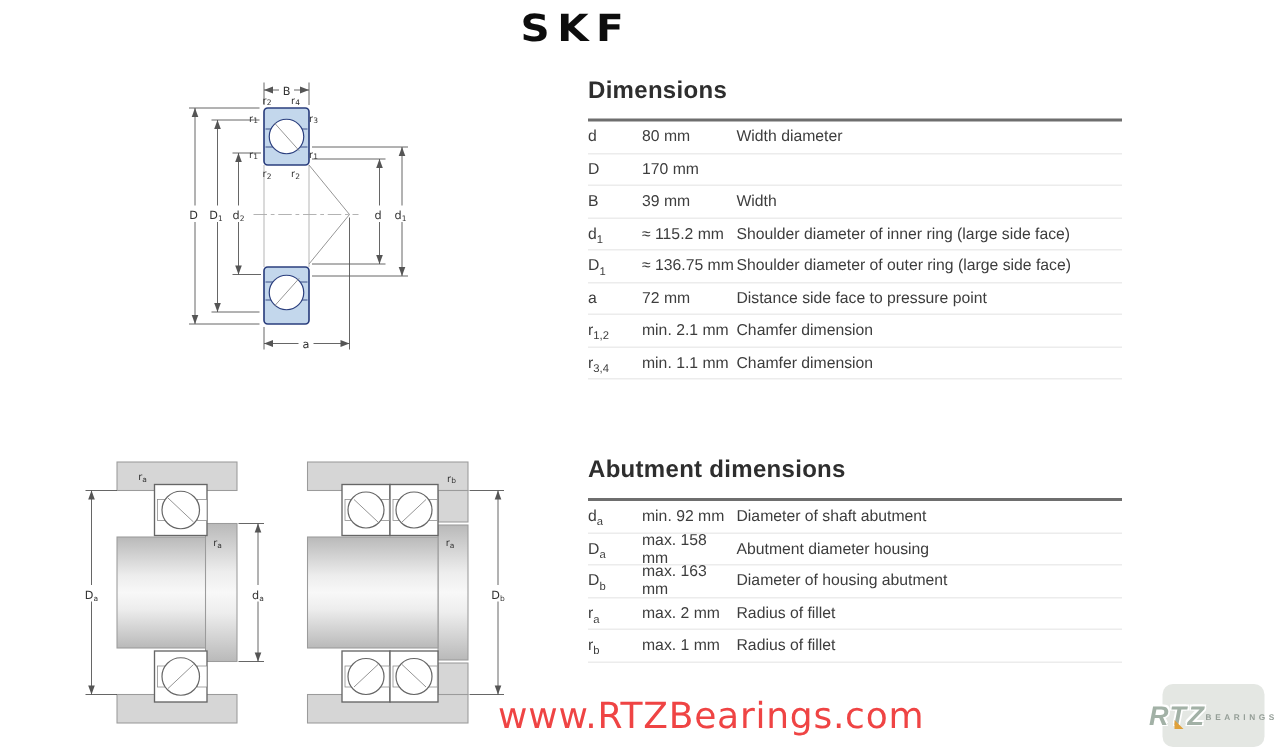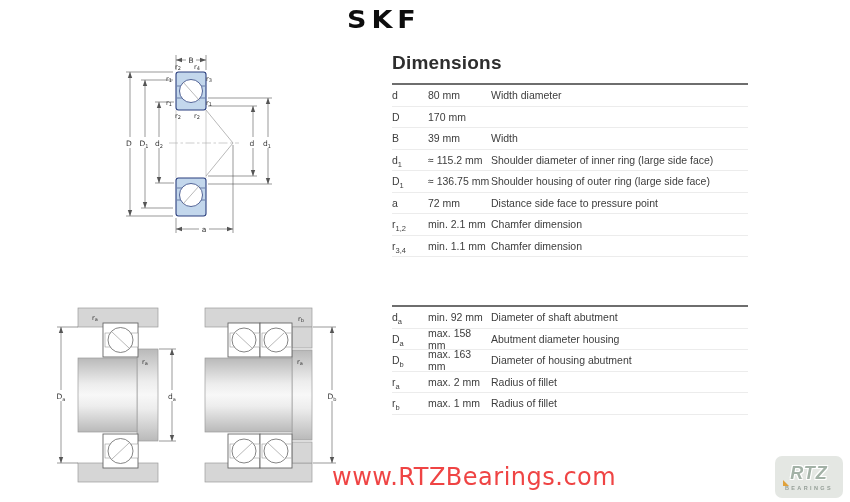--- a/index.html
+++ b/index.html
@@ -6,42 +6,42 @@
   .page{position:relative;width:850px;height:502px;background:#fff;overflow:hidden;
         font-family:"Liberation Sans", sans-serif;color:#3c3c3c;}
 
   
   .skf-logo{position:absolute;left:347px;top:4px;font-family:"DejaVu Sans",sans-serif;
             font-weight:900;font-size:27px;letter-spacing:5px;color:#0d0d0d;
             transform:scaleY(.92);}
 
   
   .section{position:absolute;width:356px;}
-  .section h2{margin:0 0 9px 0;font-size:19px;font-weight:700;color:#2e2e2e;letter-spacing:.2px;}
+  .section h2{margin:0 0 9px 0;font-size:16px;font-weight:700;color:#2e2e2e;letter-spacing:.2px;}
   .tbl{border-top:2px solid #6e6e6e;}
   .trow{display:flex;align-items:center;height:20.5px;border-bottom:1px solid #ececec;
         font-size:10.5px;color:#3d3d3d;}
   .c1{width:36px;flex:none;}
   .c2{width:63px;flex:none;}
   .c3{flex:1;}
   sub{font-size:7.5px;line-height:0;}
 
   
   svg text{font-family:"DejaVu Sans",sans-serif;fill:#333;}
   .dimtxt{font-size:7.5px;}
   .rtxt{font-size:6.5px;}
   .ts-sub{font-size:5px;}
 
   
   .watermark{position:absolute;left:332px;top:463px;font-size:24px;color:#ef4444;
              font-family:"DejaVu Sans",sans-serif;letter-spacing:.5px;}
 
   
   .rtz{position:absolute;left:775px;top:456px;width:68px;height:42px;background:#e4e7e3;
-       border-radius:7px;display:flex;flex-direction:column;align-items:center;
+       border-radius:7px;display:flex;flex-direction:row;align-items:center;
        justify-content:center;}
   .rtz-word{font-style:italic;font-weight:800;font-size:18px;line-height:1;color:#a2b1a6;
             letter-spacing:1px;
             text-shadow:-1px -1px 0 #fff,1px -1px 0 #fff,-1px 1px 0 #fff,1px 1px 0 #fff;}
   .rtz-tri{position:absolute;left:8px;top:24px;width:0;height:0;
            border-bottom:6px solid #e0a13a;border-right:6px solid transparent;}
   .rtz-sub{font-size:5.5px;font-weight:600;letter-spacing:2.4px;color:#949e97;margin-top:3px;}
 </style>
 </head>
 <body>
@@ -275,41 +275,42 @@
           <span class="c3">Width</span>
         </div>
       <div class="trow">
           <span class="c1"><span>d</span><sub>1</sub></span>
           <span class="c2">≈ 115.2 mm</span>
           <span class="c3">Shoulder diameter of inner ring (large side face)</span>
         </div>
       <div class="trow">
           <span class="c1"><span>D</span><sub>1</sub></span>
           <span class="c2">≈ 136.75 mm</span>
-          <span class="c3">Shoulder housing of outer ring (large side face)</span>
+          <span class="c3">Shoulder diameter of outer ring (large side face)</span>
         </div>
       <div class="trow">
           <span class="c1"><span>a</span><sub></sub></span>
           <span class="c2">72 mm</span>
           <span class="c3">Distance side face to pressure point</span>
         </div>
       <div class="trow">
           <span class="c1"><span>r</span><sub>1,2</sub></span>
           <span class="c2">min. 2.1 mm</span>
           <span class="c3">Chamfer dimension</span>
         </div>
       <div class="trow">
           <span class="c1"><span>r</span><sub>3,4</sub></span>
           <span class="c2">min. 1.1 mm</span>
           <span class="c3">Chamfer dimension</span>
         </div>
     </div>
   </div>
 
   <div class="section" style="left:392px;top:305px">
+    <h2>Abutment dimensions</h2>
     <div class="tbl">
       <div class="trow">
           <span class="c1"><span>d</span><sub>a</sub></span>
           <span class="c2">min. 92 mm</span>
           <span class="c3">Diameter of shaft abutment</span>
         </div>
       <div class="trow">
           <span class="c1"><span>D</span><sub>a</sub></span>
           <span class="c2">max. 158 mm</span>
           <span class="c3">Abutment diameter housing</span>

